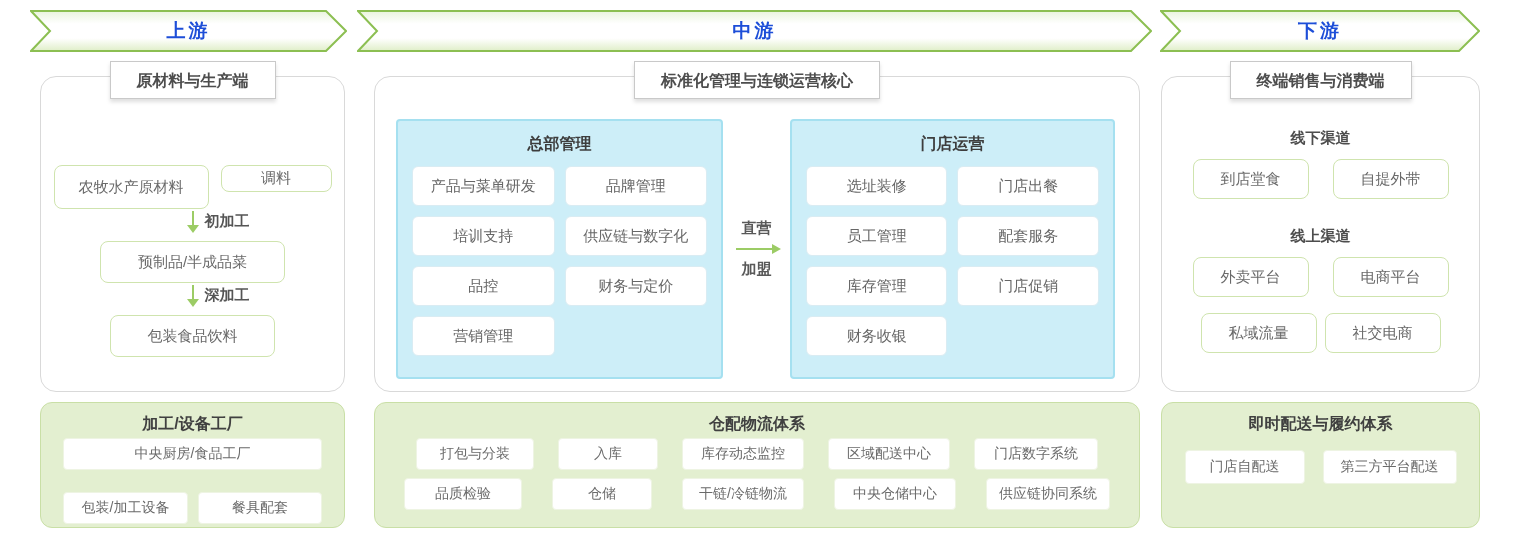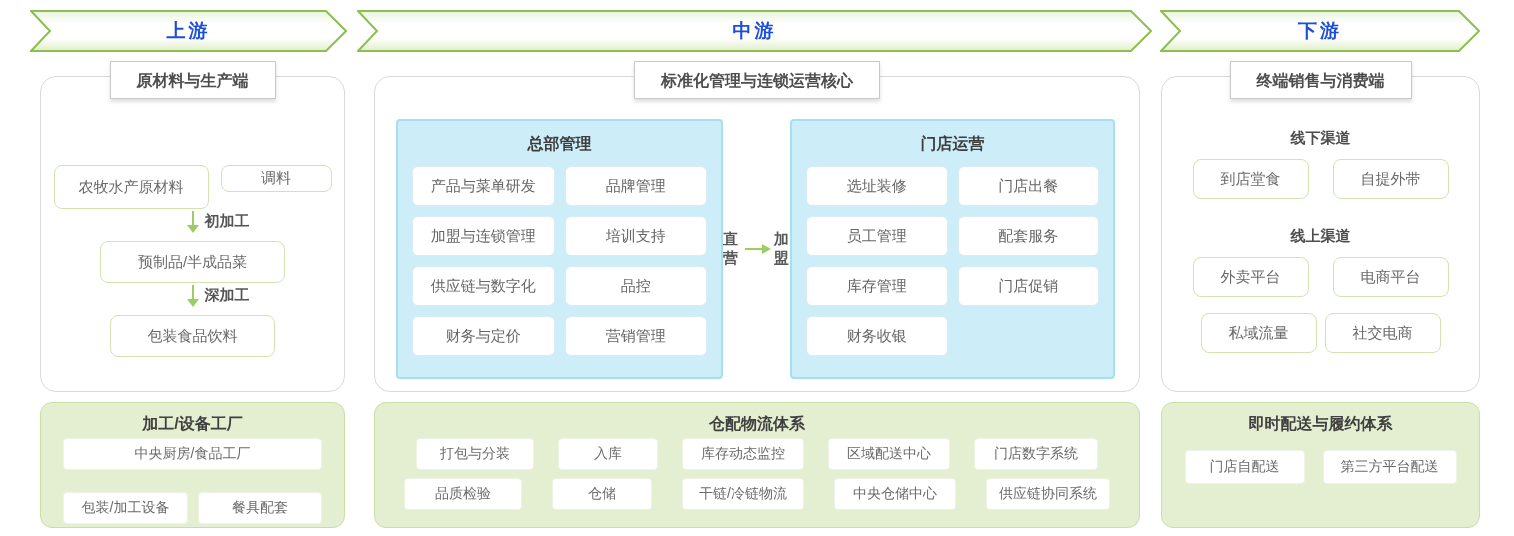--- a/index.html
+++ b/index.html
@@ -38,21 +38,21 @@
 
   
   .mid-inner { display:flex; padding:42px 24px 0 21px; }
   .blue-box { background:#cdeef8; border:2px solid #a5e0f0; border-radius:4px; height:260px; }
   .bb-title { text-align:center; font-weight:bold; font-size:16px; color:#3d3d3d;
               padding:13px 0 11px; }
   .bb-grid { display:grid; grid-template-columns:1fr 1fr; gap:10px; padding:0 14px 14px; }
   .wbox { background:#fff; border:1px solid #d9ecf3; border-radius:6px; height:40px;
           display:flex; align-items:center; justify-content:center;
           color:#666; font-size:15px; }
-  .flowcol { width:67px; height:260px; display:flex; flex-direction:row;
+  .flowcol { width:67px; height:260px; display:flex; flex-direction:column;
              align-items:center; justify-content:center; gap:6px;
              font-weight:bold; color:#595959; font-size:15px; }
   .harrow { position:relative; width:42px; height:2px; background:#9ccc65; margin:4px 0; }
   .harrow::after { content:""; position:absolute; right:-8px; top:50%;
     transform:translateY(-50%); border:5px solid transparent; border-left:9px solid #9ccc65; }
 
   .chan-label { font-weight:bold; font-size:15px; color:#4d4d4d; height:20px; }
 
   
   .green-panel { position:absolute; top:402px; height:126px; background:#e3efd0;
@@ -123,21 +123,20 @@
 
   <div class="panel" style="left:374px;width:766px">
     <div class="tag">标准化管理与连锁运营核心</div>
     <div class="mid-inner">
 
       <div class="blue-box" style="width:328px">
         <div class="bb-title">总部管理</div>
         <div class="bb-grid">
           <div class="wbox">产品与菜单研发</div>
           <div class="wbox">品牌管理</div>
-          <div class="wbox">加盟与连锁管理</div>
           <div class="wbox">培训支持</div>
           <div class="wbox">供应链与数字化</div>
           <div class="wbox">品控</div>
           <div class="wbox">财务与定价</div>
           <div class="wbox">营销管理</div>
         </div>
       </div>
 
       <div class="flowcol">
         <div>直营</div>

